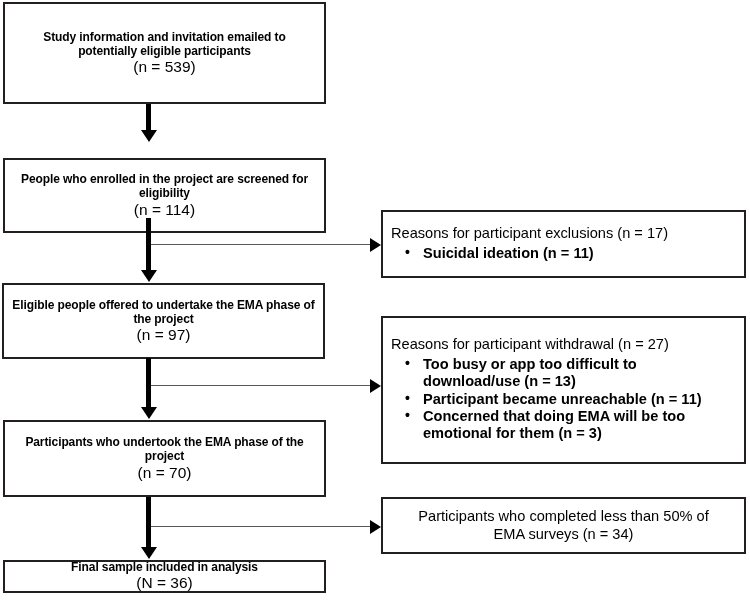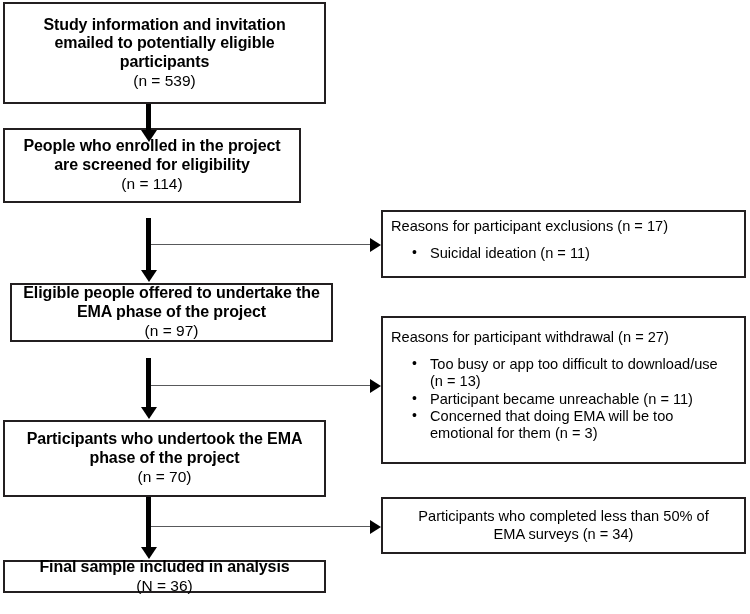--- a/index.html
+++ b/index.html
@@ -33,21 +33,21 @@
     padding: 3px 8px;
   }
   .node .line {
     display: block;
     width: 100%;
     text-align: center;
     line-height: 1.18;
   }
   .node.main .title {
     font-weight: bold;
-    font-size: 16px;
+    font-size: 12px;
     letter-spacing: -0.1px;
   }
   .node.main .count {
     font-weight: normal;
     font-size: 15.5px;
   }
 
   
   .node.side {
     align-items: stretch;
@@ -56,22 +56,23 @@
   }
   .node.side .heading {
     font-weight: normal;
     font-size: 14.6px;
     text-align: left;
     line-height: 1.2;
     margin-bottom: 1px;
   }
   .node.side ul {
     list-style: none;
-    margin: 8px;
+    margin: 1px;
     padding: 0;
+    font-weight: bold;
   }
   .node.side ul li {
     position: relative;
     font-size: 14.6px;
     line-height: 1.19;
     padding-left: 31px;
     text-align: left;
   }
   .node.side ul li::before {
     content: "\2022";
@@ -122,26 +123,26 @@
 </head>
 <body>
 
 <div id="flowchart">
 
   <div class="node main" style="left:3px; top:2px; width:323px; height:102px;">
     <span class="line title">Study information and invitation emailed to potentially eligible participants</span>
     <span class="line count">(n = 539)</span>
   </div>
 
-  <div class="node main" style="left:3px; top:128px; width:298px; height:75px;">
+  <div class="node main" style="left:3px; top:158px; width:323px; height:75px;">
     <span class="line title">People who enrolled in the project are screened for eligibility</span>
     <span class="line count">(n = 114)</span>
   </div>
 
-  <div class="node main" style="left:10px; top:283px; width:323px; height:59px;">
+  <div class="node main" style="left:2px; top:283px; width:323px; height:76px;">
     <span class="line title">Eligible people offered to undertake the EMA phase of the project</span>
     <span class="line count">(n = 97)</span>
   </div>
 
   <div class="node main" style="left:3px; top:420px; width:323px; height:77px;">
     <span class="line title">Participants who undertook the EMA phase of the project</span>
     <span class="line count">(n = 70)</span>
   </div>
 
   <div class="node main" style="left:3px; top:560px; width:323px; height:33px;">

